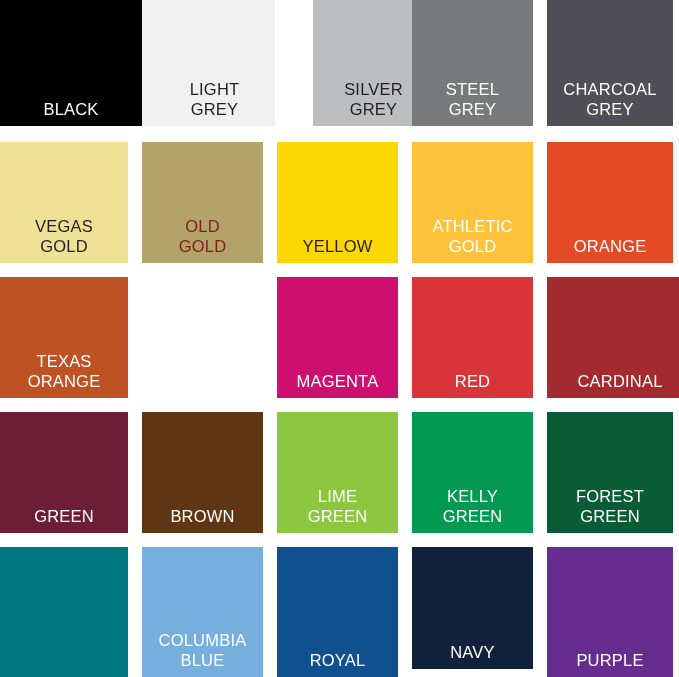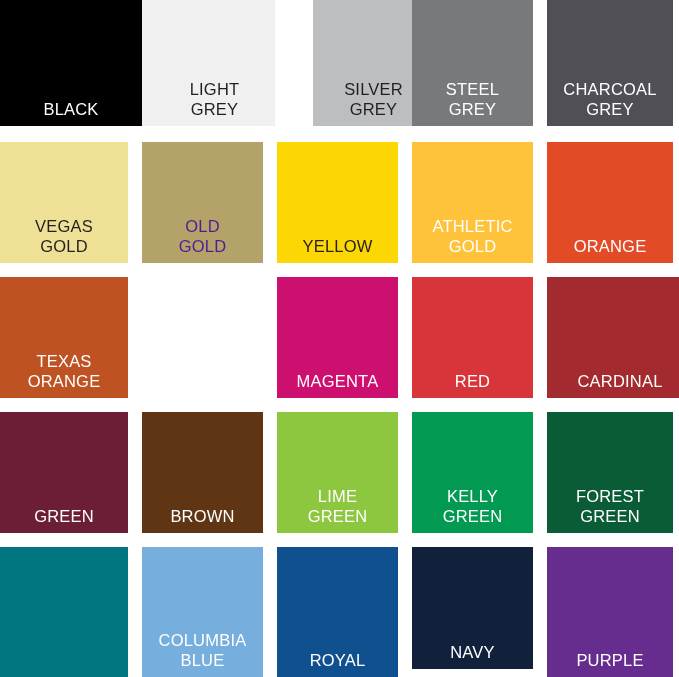--- a/index.html
+++ b/index.html
@@ -62,21 +62,21 @@
     </div>
     <div class="swatch" style="left: 547px; top: 0px; width: 126px; height: 126px; background: rgb(79, 79, 85);">
       <span class="swatch-label" style="color: rgb(255, 255, 255);">CHARCOAL
 GREY</span>
     </div>
     <div class="swatch" style="left: 0px; top: 142px; width: 128px; height: 121px; background: rgb(238, 225, 149);">
       <span class="swatch-label" style="color: rgb(35, 31, 32);">VEGAS
 GOLD</span>
     </div>
     <div class="swatch" style="left: 142px; top: 142px; width: 121px; height: 121px; background: rgb(180, 163, 105);">
-      <span class="swatch-label" style="color: #4c1d95;">OLD
+      <span class="swatch-label" style="color: #7f1d1d;">OLD
 GOLD</span>
     </div>
     <div class="swatch" style="left: 277px; top: 142px; width: 121px; height: 121px; background: rgb(252, 215, 3);">
       <span class="swatch-label" style="color: rgb(35, 31, 32);">YELLOW</span>
     </div>
     <div class="swatch" style="left: 412px; top: 142px; width: 121px; height: 121px; background: rgb(254, 195, 58);">
       <span class="swatch-label" style="color: rgb(255, 255, 255);">ATHLETIC
 GOLD</span>
     </div>
     <div class="swatch" style="left: 547px; top: 142px; width: 126px; height: 121px; background: rgb(227, 74, 38);">

